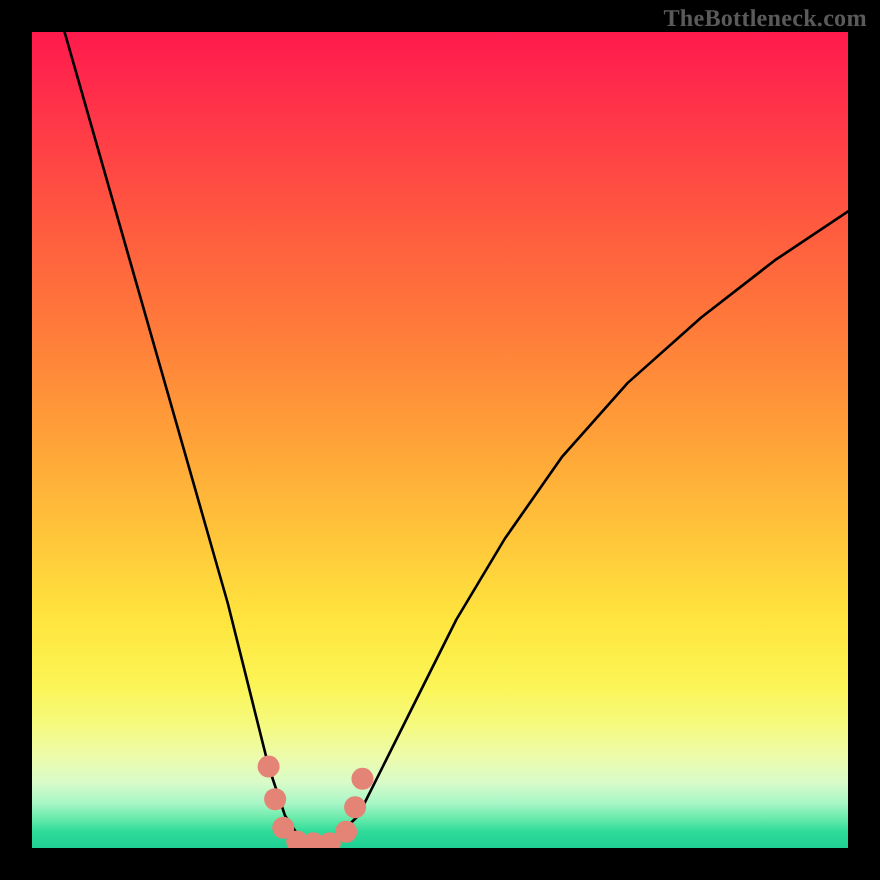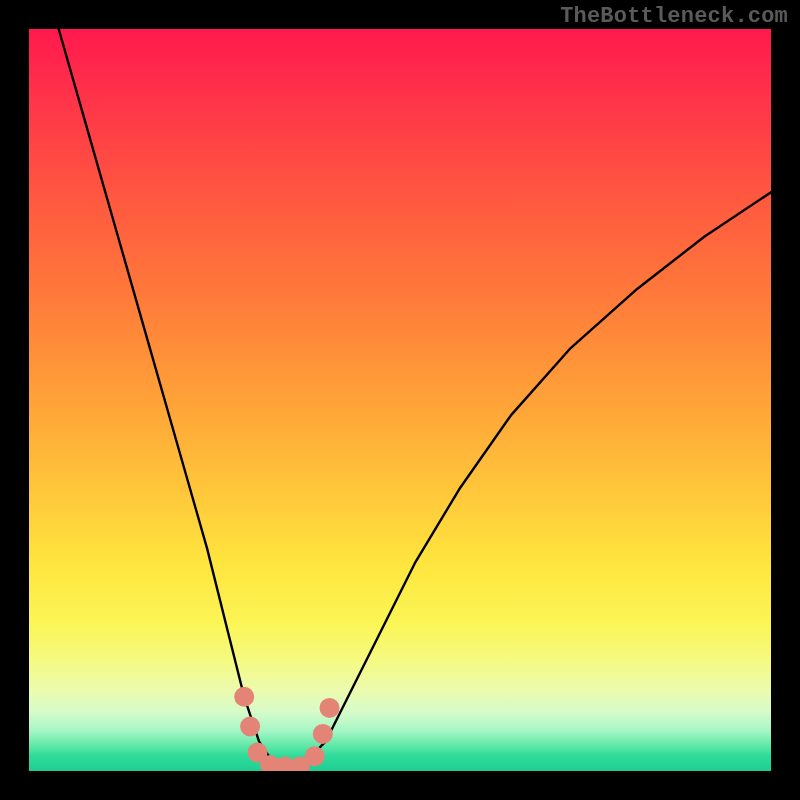--- a/index.html
+++ b/index.html
@@ -54,21 +54,21 @@
     position: absolute;
     left: 0;
     top: 0;
     width: 742px;
     height: 742px;
   }
   .watermark {
     position: absolute;
     top: 4px;
     right: 12px;
-    font-family: Liberation Mono, monospace;
+    font-family: Liberation Serif, serif;
     font-size: 22px;
     font-weight: 600;
     color: #5a5a5a;
     letter-spacing: 0.2px;
     user-select: none;
     text-align: right;
   }
 </style>
 </head>
 <body>

